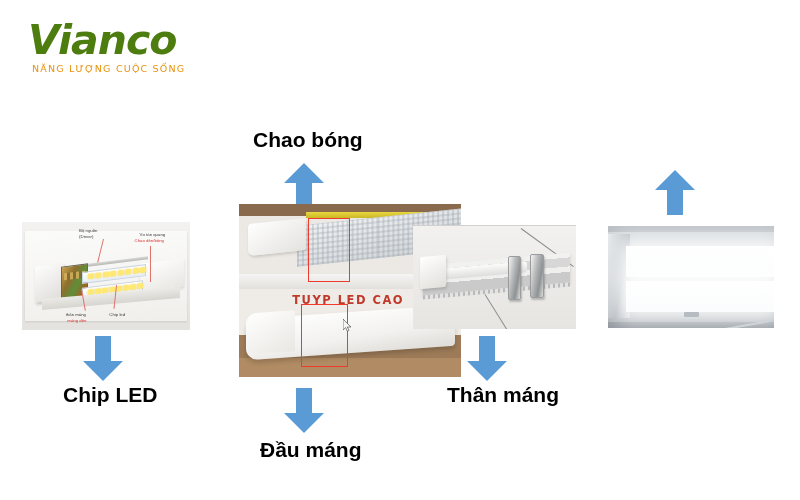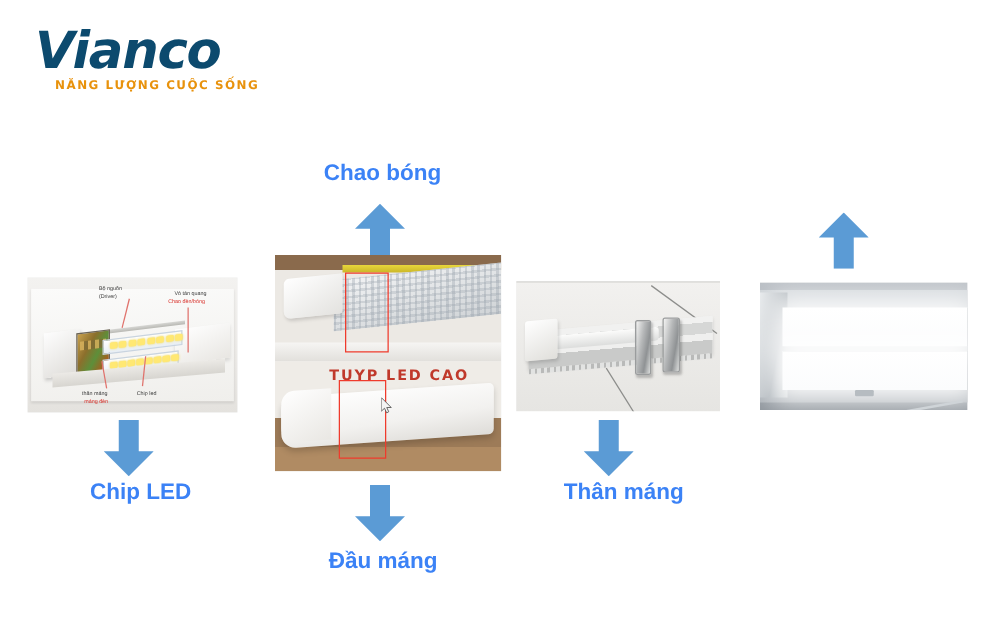--- a/index.html
+++ b/index.html
@@ -8,33 +8,33 @@
     background:#ffffff;
     font-family:"Liberation Sans","DejaVu Sans",sans-serif;
   }
   .stage{position:absolute;inset:0;}
 
   
   .logo{position:absolute;left:28px;top:18px;width:180px;height:62px;}
   .logo-word{
     font-family:"DejaVu Sans","Liberation Sans",sans-serif;
     font-weight:bold;font-style:italic;font-size:41px;letter-spacing:-1px;
-    color:#0c4a6e;line-height:44px;white-space:nowrap;
+    color:#4d7c0f;line-height:44px;white-space:nowrap;
   }
   .logo-tag{
-    margin-top:1px;margin-left:16px;
-    font-size:9.5px;font-weight:bold;letter-spacing:1.2px;
+    margin-top:1px;margin-left:4px;
+    font-size:9.5px;font-weight:normal;letter-spacing:1.2px;
     color:#E8920C;white-space:nowrap;
     font-family:"DejaVu Sans","Liberation Sans",sans-serif;
   }
 
   
   .label{
     position:absolute;
-    color:#3b82f6;font-weight:bold;font-size:18px;
+    color:#000000;font-weight:bold;font-size:21px;
     white-space:nowrap;text-align:right;
   }
 
   
   .arrow{position:absolute;}
   .arrow svg{display:block;}
 
   
   .photo{position:absolute;overflow:hidden;background:#efefef;}
 
@@ -227,21 +227,21 @@
 
     <div class="ann black" style="left:34%;top:6%;">Bộ nguồn</div>
     <div class="ann black" style="left:34%;top:11.5%;">(Driver)</div>
     <div class="ann black" style="left:70%;top:9%;">Vỏ tán quang</div>
     <div class="ann red" style="left:67%;top:15%;">Chao đèn/bóng</div>
     <div class="ann black" style="left:26%;top:83%;">thân máng</div>
     <div class="ann red" style="left:27%;top:89%;">máng đèn</div>
     <div class="ann black" style="left:52%;top:83%;">Chip led</div>
   </div>
 
-  <div class="photo" style="left:220px;top:204px;width:181px;height:173px;">
+  <div class="photo" style="left:239px;top:204px;width:181px;height:173px;padding-left:41px;">
 
     <div class="p2-top">
       <div class="p2-yellow"></div>
       <div class="p2-diff"></div>
       <div class="p2-cap"></div>
       <div class="p2-shelf"></div>
     </div>
 
     <div class="p2-bottom">
       <div class="p2-text">TUYP LED CAO</div>

